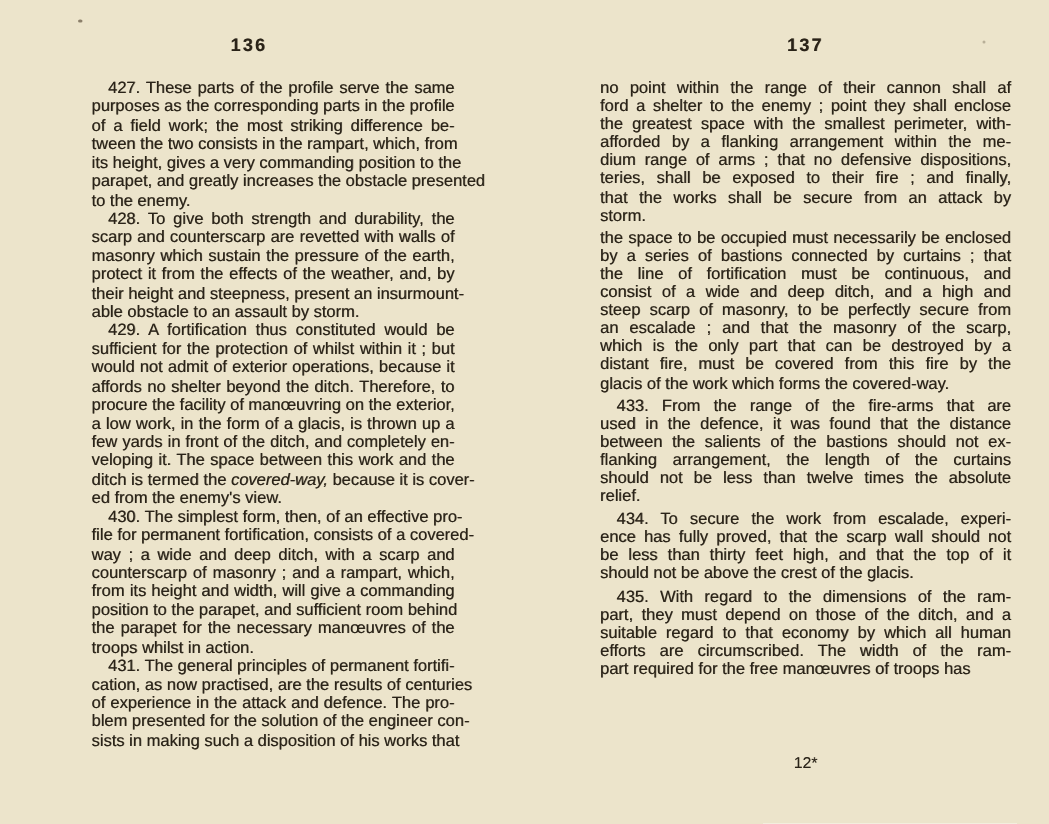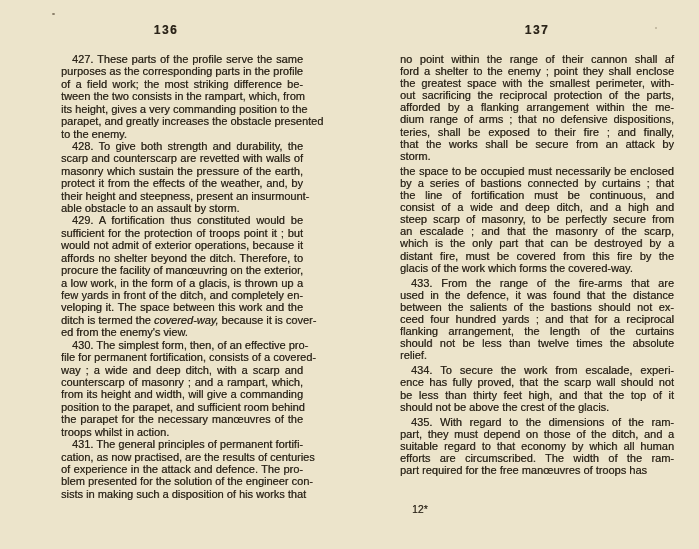--- a/index.html
+++ b/index.html
@@ -27,22 +27,22 @@
     text-align-last:justify;
     font-size:11px;
     text-shadow:0.35px 0 0 rgba(42,35,24,0.6);
   }
   .page-left  .line { line-height:12.43px; height:12.43px;margin-left:32px; }
   .page-right .line { line-height:12.1px;  height:12.1px; }
   .line.end { text-align-last:left; }
   .line.ind { text-indent:11px; }
   .page-right .para + .para { margin-top:3px; }
   .sigmark {
-    position:absolute; top:503px; left:12px; right:0;
-    text-align:left; font-size:10.5px;
+    position:absolute; top:503px; left:0; right:0;
+    text-align:center; font-size:10.5px;
     text-shadow:0.3px 0 0 rgba(42,35,24,0.5);
   }
   .speck { position:absolute; border-radius:50%; background:#6b5e4a; }
   .speck.s1 { left:52px;  top:13px; width:2.5px; height:2px; opacity:0.75; }
   .speck.s2 { left:655px; top:27px; width:2px;   height:2px; opacity:0.4; }
 </style>
 </head>
 <body>
 
 <div class="spread">
@@ -64,21 +64,21 @@
         <div class="para">
           <div class="line ind"><span>428. To give both strength and durability, the</span></div>
           <div class="line"><span>scarp and counterscarp are revetted with walls of</span></div>
           <div class="line"><span>masonry which sustain the pressure of the earth,</span></div>
           <div class="line"><span>protect it from the effects of the weather, and, by</span></div>
           <div class="line"><span>their height and steepness, present an insurmount-</span></div>
           <div class="line end"><span>able obstacle to an assault by storm.</span></div>
         </div>
         <div class="para">
           <div class="line ind"><span>429. A fortification thus constituted would be</span></div>
-          <div class="line"><span>sufficient for the protection of troops point it ; but</span></div>
+          <div class="line"><span>sufficient for the protection of whilst within it ; but</span></div>
           <div class="line"><span>would not admit of exterior operations, because it</span></div>
           <div class="line"><span>affords no shelter beyond the ditch. Therefore, to</span></div>
           <div class="line"><span>procure the facility of manœuvring on the exterior,</span></div>
           <div class="line"><span>a low work, in the form of a glacis, is thrown up a</span></div>
           <div class="line"><span>few yards in front of the ditch, and completely en-</span></div>
           <div class="line"><span>veloping it. The space between this work and the</span></div>
           <div class="line"><span>ditch is termed the </span><i>covered-way,</i><span> because it is cover-</span></div>
           <div class="line end"><span>ed from the enemy's view.</span></div>
         </div>
         <div class="para">
@@ -101,21 +101,20 @@
       </div>
   </section>
 
   <section class="page page-right">
     <div class="pagenum">137</div>
     <div class="pagetext" id="right-text">
         <div class="para">
           <div class="line"><span>no point within the range of their cannon shall af</span></div>
           <div class="line"><span>ford a shelter to the enemy ; point they shall enclose</span></div>
           <div class="line"><span>the greatest space with the smallest perimeter, with-</span></div>
-          <div class="line"><span>out sacrificing the reciprocal protection of the parts,</span></div>
           <div class="line"><span>afforded by a flanking arrangement within the me-</span></div>
           <div class="line"><span>dium range of arms ; that no defensive dispositions,</span></div>
           <div class="line"><span>teries, shall be exposed to their fire ; and finally,</span></div>
           <div class="line"><span>that the works shall be secure from an attack by</span></div>
           <div class="line end"><span>storm.</span></div>
         </div>
         <div class="para">
           <div class="line"><span>the space to be occupied must necessarily be enclosed</span></div>
           <div class="line"><span>by a series of bastions connected by curtains ; that</span></div>
           <div class="line"><span>the line of fortification must be continuous, and</span></div>
@@ -123,21 +122,20 @@
           <div class="line"><span>steep scarp of masonry, to be perfectly secure from</span></div>
           <div class="line"><span>an escalade ; and that the masonry of the scarp,</span></div>
           <div class="line"><span>which is the only part that can be destroyed by a</span></div>
           <div class="line"><span>distant fire, must be covered from this fire by the</span></div>
           <div class="line end"><span>glacis of the work which forms the covered-way.</span></div>
         </div>
         <div class="para">
           <div class="line ind"><span>433. From the range of the fire-arms that are</span></div>
           <div class="line"><span>used in the defence, it was found that the distance</span></div>
           <div class="line"><span>between the salients of the bastions should not ex-</span></div>
-          <div class="line"><span>ceed four hundred yards ; and that for a reciprocal</span></div>
           <div class="line"><span>flanking arrangement, the length of the curtains</span></div>
           <div class="line"><span>should not be less than twelve times the absolute</span></div>
           <div class="line end"><span>relief.</span></div>
         </div>
         <div class="para">
           <div class="line ind"><span>434. To secure the work from escalade, experi-</span></div>
           <div class="line"><span>ence has fully proved, that the scarp wall should not</span></div>
           <div class="line"><span>be less than thirty feet high, and that the top of it</span></div>
           <div class="line end"><span>should not be above the crest of the glacis.</span></div>
         </div>

